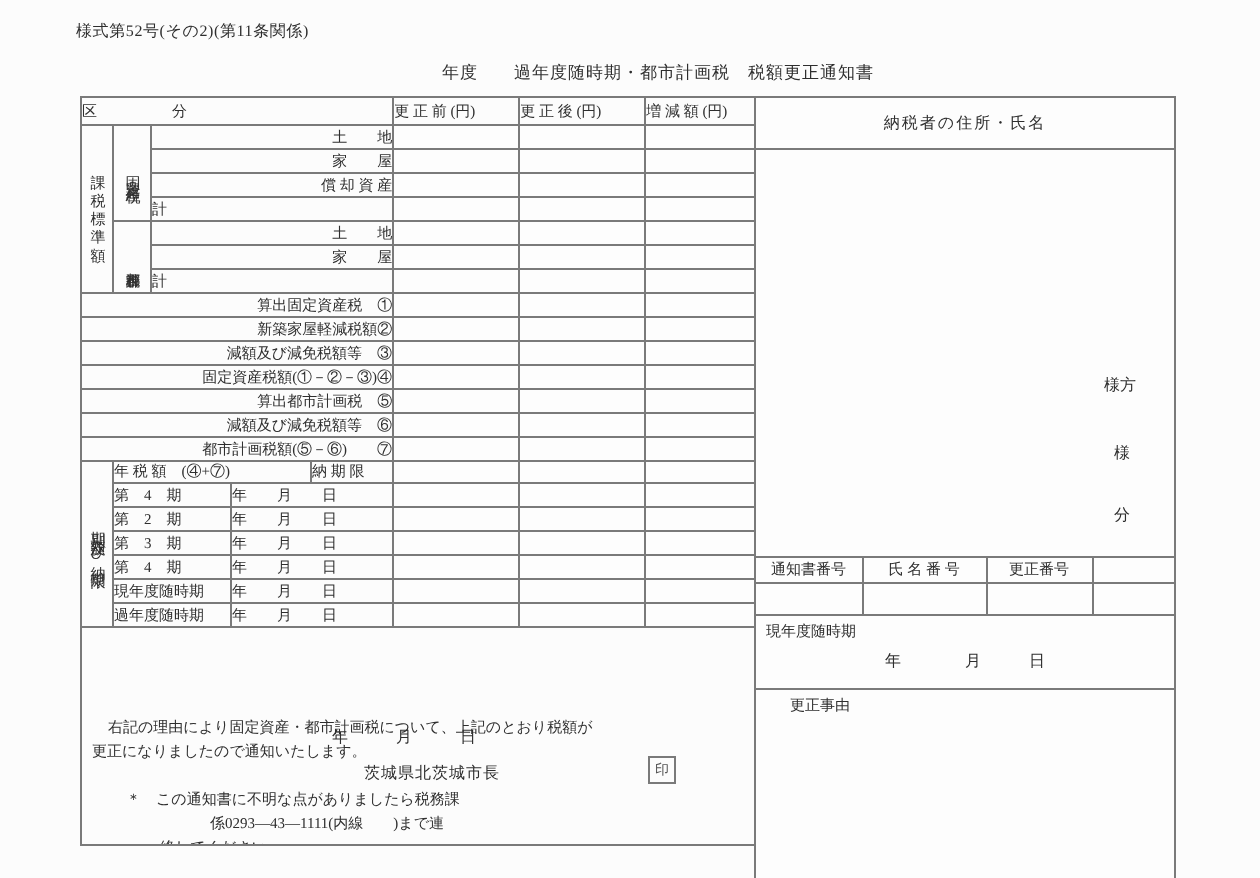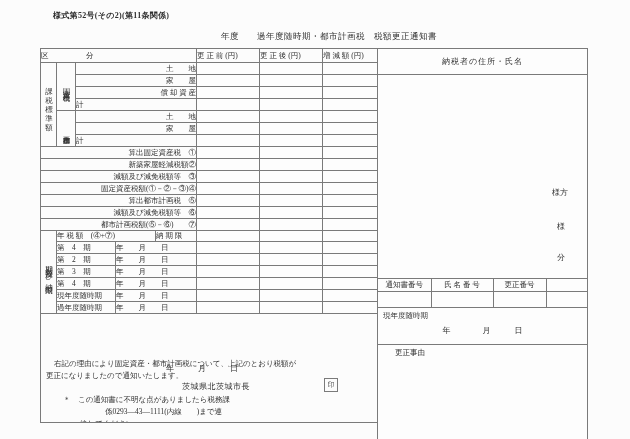--- a/index.html
+++ b/index.html
@@ -1,20 +1,20 @@
 <!DOCTYPE html>
 <html><head>
 <meta charset="utf-8">
 <style>
   html,body{margin:0;padding:0;background:#f6f6f4;}
   .sheet{
     position:relative;width:630px;height:439px;background:#fcfcfc;
     font-family:"Liberation Serif","DejaVu Serif",serif;color:#2e2e2e;overflow:hidden;
   }
-  .formno{position:absolute;left:53px;top:10px;font-size:8px;letter-spacing:.3px;font-weight:bold;}
+  .formno{position:absolute;left:38px;top:10px;font-size:8px;letter-spacing:.3px;}
   .title{position:absolute;left:221px;top:31px;font-size:8.5px;letter-spacing:.5px;}
 
   
   table.main{
     position:absolute;left:40px;top:48px;width:338px;height:372px;
     border-collapse:collapse;table-layout:fixed;
   }
   table.main td{
     border:1px solid #7a7a7a;font-size:7.5px;padding:0;overflow:hidden;
     white-space:nowrap;vertical-align:middle;color:#2e2e2e;

